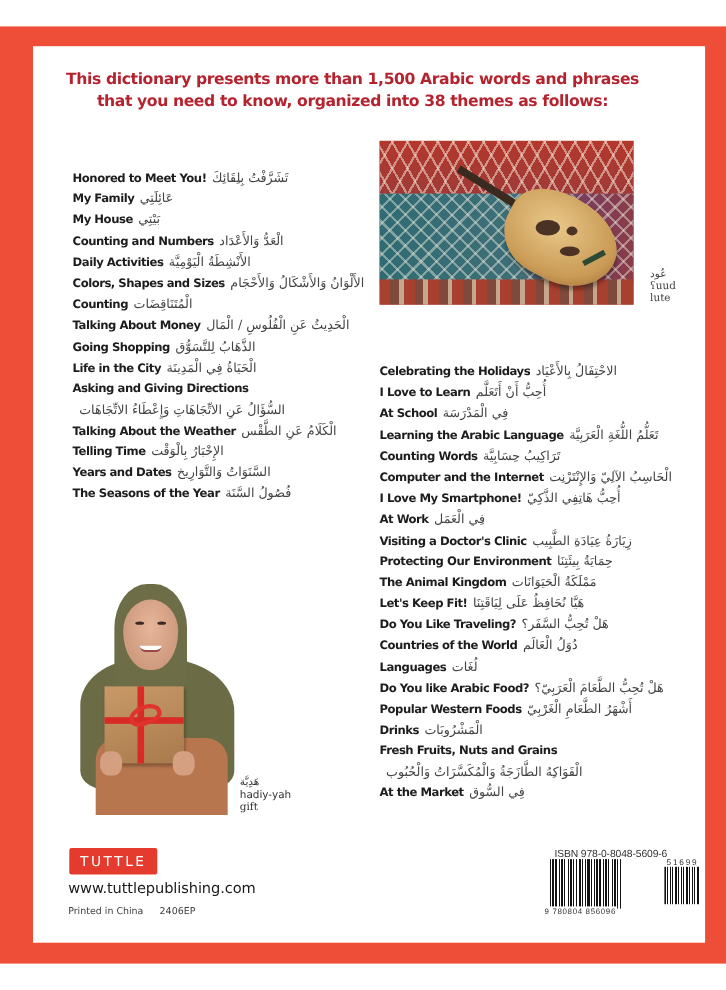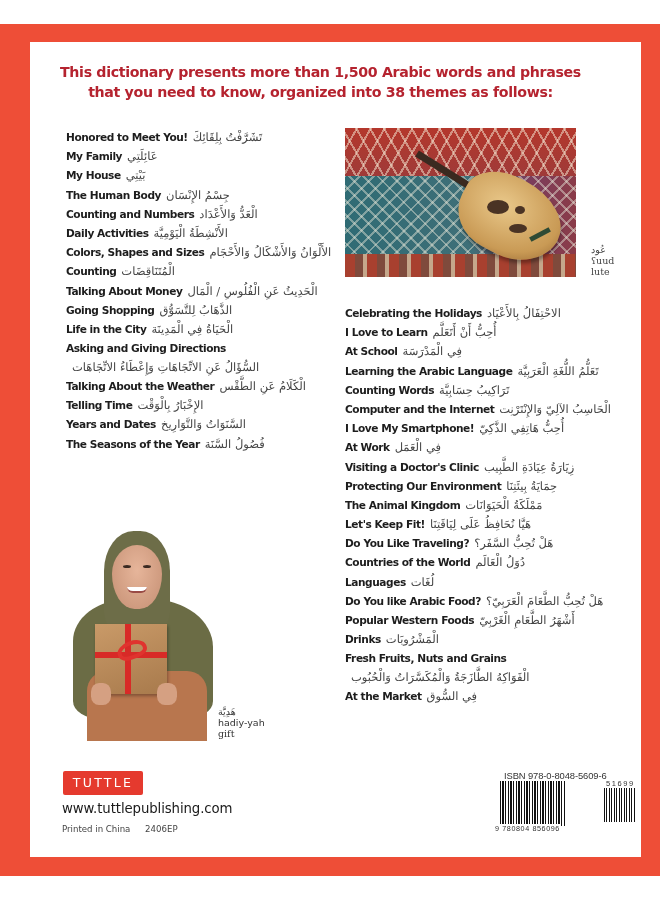--- a/index.html
+++ b/index.html
@@ -15,21 +15,21 @@
       background: #ffffff;
     }
 
     .intro {
       position: absolute; left: 0; top: 20px; width: 581px;
       text-align: center; color: #b5232f;
       font-family: "DejaVu Sans", sans-serif; font-weight: bold;
       font-size: 14.2px; line-height: 20px; letter-spacing: -0.35px;
     }
 
-    .theme-list { position: absolute; list-style: none; }
+    .theme-list { position: absolute; list-style: none; margin-top: 24px; }
     .theme-list.left { left: 36px; top: 86px; width: 300px; }
     .theme-list.right { left: 315px; top: 262px; width: 300px; }
     .theme-item {
       height: 19.2px; line-height: 19px; white-space: nowrap;
       font-size: 11px; color: #1d1d1d;
     }
     .theme-en {
       font-family: "DejaVu Sans", sans-serif; font-weight: bold;
       letter-spacing: -0.45px; font-size: 10.6px;
     }
@@ -188,21 +188,20 @@
 
     <div class="intro">
       <div>This dictionary presents more than 1,500 Arabic words and phrases</div>
       <div>that you need to know, organized into 38 themes as follows:</div>
     </div>
 
     <ul class="theme-list left" id="themes-left">
         <li class="theme-item"><span class="theme-en">Honored to Meet You!</span><span class="theme-ar">تَشَرَّفْتُ بِلِقَائِكَ</span></li>
         <li class="theme-item"><span class="theme-en">My Family</span><span class="theme-ar">عَائِلَتِي</span></li>
         <li class="theme-item"><span class="theme-en">My House</span><span class="theme-ar">بَيْتِي</span></li>
-        <li class="theme-item"><span class="theme-en">The Human Body</span><span class="theme-ar">جِسْمُ الإِنْسَان</span></li>
         <li class="theme-item"><span class="theme-en">Counting and Numbers</span><span class="theme-ar">الْعَدُّ وَالأَعْدَاد</span></li>
         <li class="theme-item"><span class="theme-en">Daily Activities</span><span class="theme-ar">الأَنْشِطَةُ الْيَوْمِيَّة</span></li>
         <li class="theme-item"><span class="theme-en">Colors, Shapes and Sizes</span><span class="theme-ar">الأَلْوَانُ وَالأَشْكَالُ وَالأَحْجَام</span></li>
         <li class="theme-item"><span class="theme-en">Counting</span><span class="theme-ar">الْمُتَنَاقِضَات</span></li>
         <li class="theme-item"><span class="theme-en">Talking About Money</span><span class="theme-ar">الْحَدِيثُ عَنِ الْفُلُوسِ / الْمَال</span></li>
         <li class="theme-item"><span class="theme-en">Going Shopping</span><span class="theme-ar">الذَّهَابُ لِلتَّسَوُّق</span></li>
         <li class="theme-item"><span class="theme-en">Life in the City</span><span class="theme-ar">الْحَيَاةُ فِي الْمَدِينَة</span></li>
         <li class="theme-item tall"><span class="theme-en">Asking and Giving Directions</span><span class="theme-ar block">السُّؤَالُ عَنِ الاتِّجَاهَاتِ وَإِعْطَاءُ الاتِّجَاهَات</span></li>
         <li class="theme-item"><span class="theme-en">Talking About the Weather</span><span class="theme-ar">الْكَلَامُ عَنِ الطَّقْس</span></li>
         <li class="theme-item"><span class="theme-en">Telling Time</span><span class="theme-ar">الإِخْبَارُ بِالْوَقْت</span></li>

